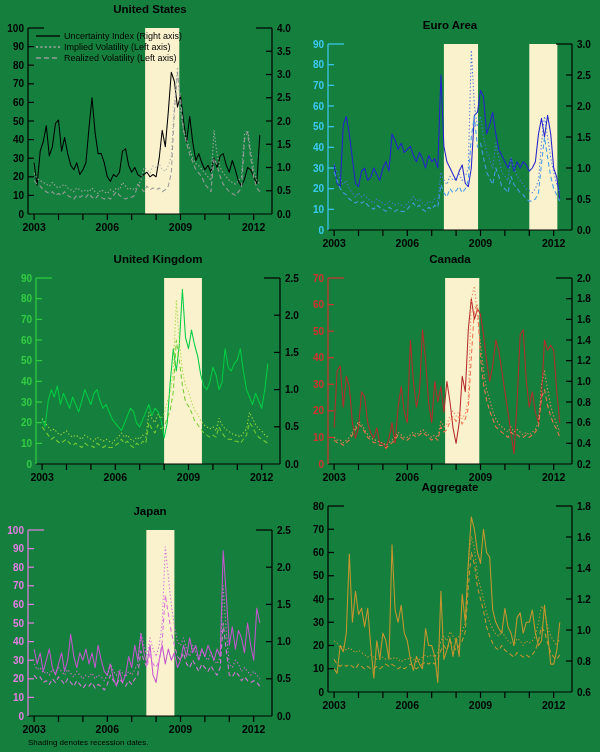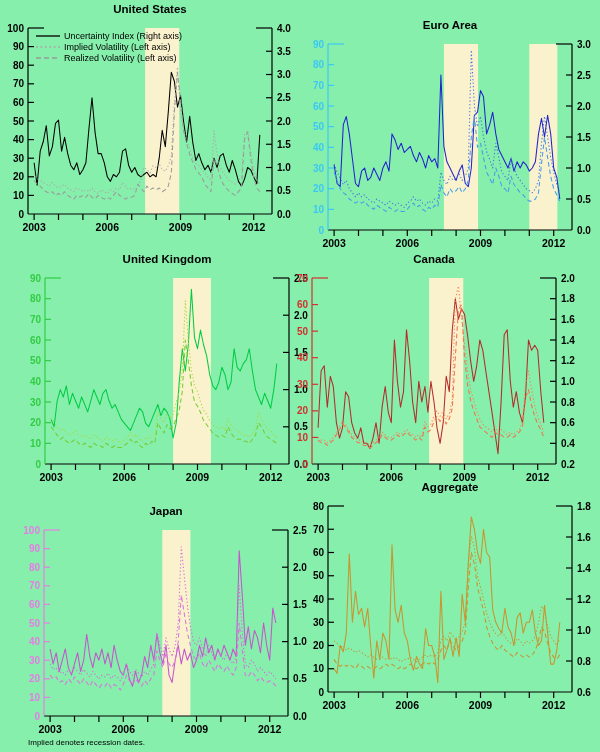--- a/index.html
+++ b/index.html
@@ -1,23 +1,23 @@
 <!DOCTYPE html>
 <html><head>
 <meta charset="utf-8">
 <style>
   html,body{margin:0;padding:0;background:#ffffff;}
-  .page{position:relative;width:600px;height:752px;background:#86efac;overflow:hidden;
+  .page{position:relative;width:600px;height:752px;background:#15803d;overflow:hidden;
         font-family:"Liberation Sans", sans-serif;}
   .panel{position:absolute;width:300px;height:238px;}
   #panel-0{left:0;top:0;}
   #panel-1{left:300px;top:16px;}
-  #panel-2{left:17px;top:250px;}
-  #panel-3{left:284px;top:250px;}
-  #panel-4{left:16px;top:502px;}
+  #panel-2{left:8px;top:250px;}
+  #panel-3{left:300px;top:250px;}
+  #panel-4{left:0;top:502px;}
   #panel-5{left:300px;top:478px;}
   .footnote{position:absolute;left:28px;top:738px;font-size:8px;color:#000;
             font-family:"Liberation Sans", sans-serif;}
   svg text{font-family:"Liberation Sans", sans-serif;}
   .chart-title{font-size:11.5px;font-weight:bold;fill:#000;}
   .ytick{font-size:10px;font-weight:bold;}
   .xtick{font-size:10.5px;font-weight:bold;fill:#000;}
   .legend-label{font-size:9px;fill:#000;}
 </style>
 </head>
@@ -401,14 +401,14 @@
           <text x="277" y="93.50000000000003" text-anchor="start" class="ytick" fill="#000000">1.4</text>
           <line x1="272" y1="59" x2="266" y2="59" stroke="#000000" stroke-width="1.2"></line>
           <text x="277" y="62.5" text-anchor="start" class="ytick" fill="#000000">1.6</text>
           <line x1="272" y1="28" x2="256" y2="28" stroke="#000000" stroke-width="1.2"></line>
           <text x="277" y="31.5" text-anchor="start" class="ytick" fill="#000000">1.8</text>
         </g>
         <polyline points="34.1,190.8 37.1,195.4 40.2,167.5 43.3,173.7 46.3,155.1 49.3,76.1 52.4,144.3 55.5,113.3 58.5,136.5 61.6,130.3 64.6,148.9 67.7,130.3 70.7,167.5 73.8,200.1 76.8,162.8 79.8,181.4 82.9,155.1 85.9,162.8 89.0,181.4 92.0,66.8 95.1,131.9 98.1,144.3 101.2,127.2 104.3,155.1 107.3,162.8 110.4,181.4 113.4,192.3 116.5,178.4 119.5,186.1 122.5,190.8 125.6,150.5 128.6,167.5 131.7,167.5 134.8,178.4 137.8,204.7 140.9,113.3 143.9,181.4 146.9,172.2 150.0,159.8 153.0,178.4 156.1,159.8 159.2,178.4 162.2,116.4 165.3,144.3 168.3,85.4 171.3,38.9 174.4,51.3 177.5,74.5 180.5,85.4 183.5,51.3 186.6,74.5 189.7,79.2 192.7,131.9 195.8,144.3 198.8,150.5 201.8,155.1 204.9,130.3 208.0,148.9 211.0,155.1 214.0,167.5 217.1,139.6 220.2,134.9 223.2,155.1 226.3,144.3 229.3,144.3 232.3,131.9 235.4,155.1 238.5,167.5 241.5,162.8 244.5,127.2 247.6,155.1 250.7,186.1 253.7,186.1 256.8,172.2 259.8,144.3" fill="none" stroke="#C8952F" stroke-width="1.05" stroke-linejoin="round"></polyline>
         <polyline points="34.1,162.8 37.1,165.2 40.2,169.8 43.3,167.5 46.3,172.2 49.3,169.8 52.4,172.2 55.5,174.5 58.5,172.2 61.6,174.5 64.6,176.8 67.7,179.1 70.7,176.8 73.8,179.1 76.8,181.4 79.8,181.4 82.9,179.1 85.9,181.4 89.0,179.1 92.0,181.4 95.1,179.1 98.1,181.4 101.2,183.8 104.3,181.4 107.3,181.4 110.4,179.1 113.4,181.4 116.5,183.8 119.5,181.4 122.5,179.1 125.6,176.8 128.6,179.1 131.7,176.8 134.8,179.1 137.8,174.5 140.9,162.8 143.9,158.2 146.9,162.8 150.0,153.6 153.0,158.2 156.1,162.8 159.2,158.2 162.2,153.6 165.3,144.3 168.3,86.1 171.3,58.2 174.4,69.8 177.5,97.8 180.5,109.4 183.5,121.0 186.6,134.9 189.7,144.3 192.7,151.2 195.8,155.9 198.8,158.2 201.8,153.6 204.9,158.2 208.0,162.8 211.0,165.2 214.0,167.5 217.1,160.5 220.2,162.8 223.2,167.5 226.3,162.8 229.3,165.2 232.3,162.8 235.4,158.2 238.5,144.3 241.5,128.0 244.5,132.6 247.6,148.9 250.7,158.2 253.7,162.8 256.8,167.5 259.8,160.5" fill="none" stroke="#C8952F" stroke-width="1.05" stroke-linejoin="round" stroke-dasharray="1.3 2.2"></polyline>
         <polyline points="34.1,181.4 37.1,186.1 40.2,188.4 43.3,186.1 46.3,188.4 49.3,186.1 52.4,188.4 55.5,190.8 58.5,186.1 61.6,188.4 64.6,190.8 67.7,188.4 70.7,190.8 73.8,190.8 76.8,188.4 79.8,190.8 82.9,188.4 85.9,186.1 89.0,188.4 92.0,186.1 95.1,188.4 98.1,190.8 101.2,188.4 104.3,190.8 107.3,188.4 110.4,186.1 113.4,188.4 116.5,190.8 119.5,188.4 122.5,186.1 125.6,183.8 128.6,186.1 131.7,183.8 134.8,186.1 137.8,181.4 140.9,172.2 143.9,167.5 146.9,172.2 150.0,162.8 153.0,167.5 156.1,172.2 159.2,167.5 162.2,162.8 165.3,153.6 168.3,109.4 171.3,74.5 174.4,86.1 177.5,109.4 180.5,121.0 183.5,132.6 186.6,148.9 189.7,158.2 192.7,165.2 195.8,169.8 198.8,172.2 201.8,167.5 204.9,172.2 208.0,174.5 211.0,176.8 214.0,179.1 217.1,174.5 220.2,176.8 223.2,179.1 226.3,176.8 229.3,179.1 232.3,176.8 235.4,172.2 238.5,162.8 241.5,148.9 244.5,153.6 247.6,165.2 250.7,174.5 253.7,179.1 256.8,181.4 259.8,176.8" fill="none" stroke="#C8952F" stroke-width="1.05" stroke-linejoin="round" stroke-dasharray="4.5 3"></polyline>
       </svg></div>
-  <div class="footnote">Implied denotes recession dates.</div>
+  <div class="footnote">Shading denotes recession dates.</div>
 </div>
 
 </body></html>

